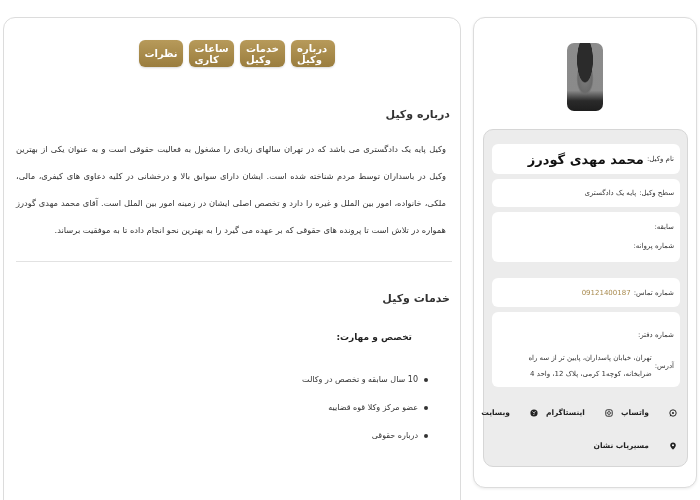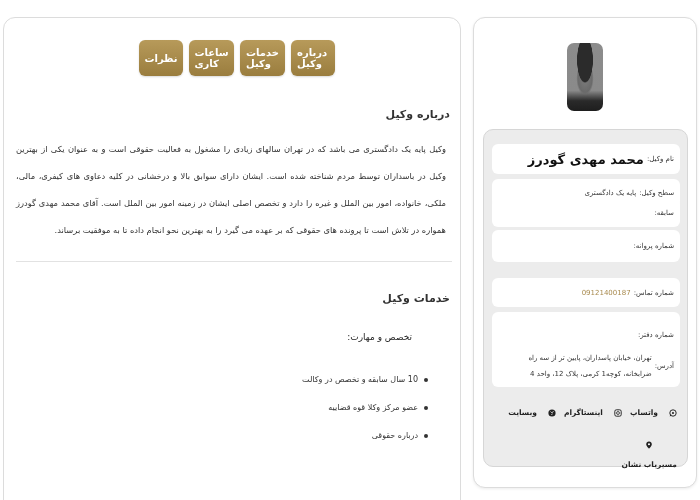--- a/index.html
+++ b/index.html
@@ -9,41 +9,41 @@
   
   .main-card {
     position: absolute; left: 3px; top: 17px; width: 458px; height: 520px;
     border: 1px solid #dcdcdc; border-radius: 12px; background: #fff;
   }
   .tabs {
     position: absolute; top: 22px; left: 131px; width: 200px; height: 36px;
     display: flex; flex-direction: row-reverse; gap: 6px;
   }
   .tab {
-    height: 36px; border-radius: 6px; display: flex; align-items: center; justify-content: center;
+    height: 27px; border-radius: 6px; display: flex; align-items: center; justify-content: center;
     background: linear-gradient(180deg, #b79a5a 0%, #9a7d3e 100%);
     color: #fff; font-size: 10px; font-weight: bold; cursor: pointer; padding: 12px 6px;
     box-shadow: 0 1px 2px rgba(0,0,0,0.15);
   }
   .tab.t1 { width: 44px; } .tab.t2 { width: 45px; } .tab.t3 { width: 45px; } .tab.t4 { width: 44px; }
 
   .section-title {
     position: absolute; right: 10px; font-size: 11px; font-weight: bold; color: #333; direction: rtl;
   }
   .about-title { top: 90px; }
   .about-text {
     position: absolute; top: 118px; right: 14px; width: 430px; direction: rtl; text-align: justify;
     font-size: 8.3px; line-height: 27px; color: #333;
   }
   .divider {
     position: absolute; top: 243px; left: 12px; width: 436px; height: 1px; background: #e2e2e2;
   }
   .services-title { top: 274px; }
   .skills-title {
-    position: absolute; top: 314px; right: 48px; font-size: 9px; font-weight: normal; direction: rtl; color: #222;
+    position: absolute; top: 314px; right: 48px; font-size: 9px; font-weight: bold; direction: rtl; color: #222;
   }
   .skills-list {
     position: absolute; top: 348px; right: 32px; direction: rtl; list-style: none;
   }
   .skills-list li {
     font-size: 8px; color: #333; height: 28px; line-height: 28px; position: relative; padding-right: 10px;
   }
   .skills-list li::before {
     content: ""; position: absolute; right: 0; top: 12px; width: 4px; height: 4px; border-radius: 50%; background: #333;
   }
@@ -67,36 +67,36 @@
   }
   .info-row {
     position: absolute; left: 8px; width: 188px; background: #fff; border-radius: 6px;
     direction: rtl; padding: 0 6px; display: flex; align-items: center; font-size: 7px; color: #333;
   }
   .info-row .label { white-space: nowrap; }
   .info-row .val { margin-right: 3px; }
   .row-name { top: 14px; height: 30px; }
   .row-name .val { font-size: 13px; font-weight: bold; color: #111; }
   .row-level { top: 49px; height: 28px; }
-  .row-exp { top: 68px; height: 29px; }
+  .row-exp { top: 82px; height: 29px; }
   .row-license { top: 100px; height: 32px; }
   .row-phone { top: 148px; height: 29px; }
   .row-phone .val { color: #a88a4e; }
   .row-office { top: 182px; height: 45px; }
   .row-address { top: 215px; height: 42px; align-items: center; }
   .row-address .label { align-self: center; }
   .row-address .val { line-height: 16px; font-size: 7px; }
 
   .social {
     position: absolute; top: 278px; right: 10px; direction: rtl; display: flex; gap: 8px; font-size: 7.5px; font-weight: bold; color: #222;
   }
-  .social a, .directions { display: flex; align-items: center; gap: 11px; color: #222; text-decoration: none; cursor: pointer; }
+  .social a, .directions { display: flex; align-items: center; gap: 20px; color: #222; text-decoration: none; cursor: pointer; }
   .ico { width: 8px; height: 8px; display: inline-block; }
   .directions {
-    position: absolute; top: 311px; right: 10px; direction: rtl; font-size: 7.5px; font-weight: bold; flex-direction: column;
+    position: absolute; top: 311px; right: 10px; direction: rtl; font-size: 7.5px; font-weight: bold;
   }
 </style>
 </head>
 <body>
 
 <div class="main-card">
   <div class="tabs">
     <div class="tab t1">درباره وکیل</div>
     <div class="tab t2">خدمات وکیل</div>
     <div class="tab t3">ساعات کاری</div>

